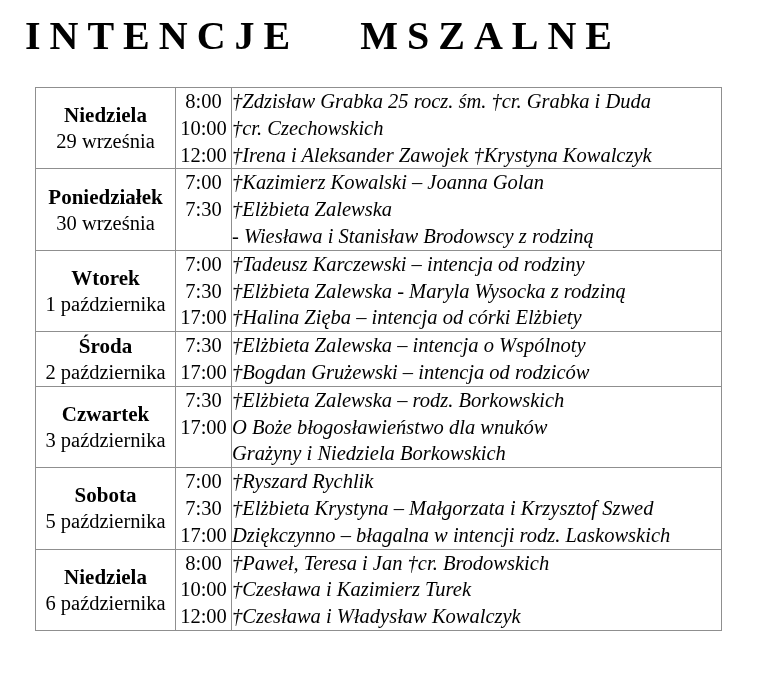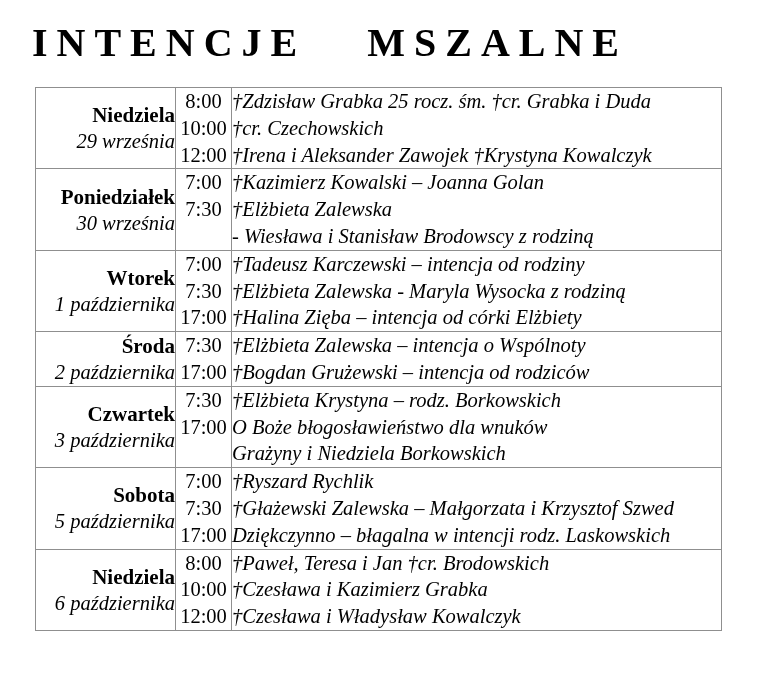--- a/index.html
+++ b/index.html
@@ -10,21 +10,21 @@
     height: 681px;
     font-family: "Liberation Serif", serif;
     color: #000000;
     position: relative;
   }
   .title {
     position: absolute;
     left: 0;
     top: 2px;
     width: 626px;
-    margin: 17px;
+    margin: 10px;
     text-align: center;
     font-size: 40px;
     font-weight: 700;
     letter-spacing: 9px;
     word-spacing: 42px;
     white-space: nowrap;
   }
   table.intentions {
     position: absolute;
     left: 35px;
@@ -33,39 +33,38 @@
     border-collapse: collapse;
     table-layout: fixed;
   }
   table.intentions td {
     border: 1px solid #8f8f8f;
     vertical-align: middle;
     padding: 0;
   }
   td.day-cell {
     width: 139px;
-    text-align: right;
+    text-align: center;
   }
   td.time-cell {
     width: 55px;
     text-align: center;
     margin-top: 44px;
   }
   td.text-cell {
     width: 489px;
     padding-left: 5px;
     font-style: italic;
   }
   .day {
     font-weight: 700;
     font-size: 21px;
     line-height: 26px;
   }
   .date {
-    font-style: italic;
     font-size: 20.5px;
     line-height: 26px;
   }
   .line {
     font-size: 20.5px;
     line-height: 26.8px;
     min-height: 26.8px;
     white-space: pre;
   }
 </style>
@@ -147,55 +146,55 @@
       <td class="day-cell">
         <div class="day">Czwartek</div>
         <div class="date">3 października</div>
       </td>
       <td class="time-cell">
         <div class="line">7:30</div>
         <div class="line">17:00</div>
         <div class="line"></div>
       </td>
       <td class="text-cell">
-        <div class="line">†Elżbieta Krystyna – rodz. Borkowskich</div>
+        <div class="line">†Elżbieta Zalewska – rodz. Borkowskich</div>
         <div class="line">O Boże błogosławieństwo dla wnuków</div>
         <div class="line">Grażyny i Niedziela Borkowskich</div>
       </td>
     </tr>
 
 
     <tr>
       <td class="day-cell">
         <div class="day">Sobota</div>
         <div class="date">5 października</div>
       </td>
       <td class="time-cell">
         <div class="line">7:00</div>
         <div class="line">7:30</div>
         <div class="line">17:00</div>
       </td>
       <td class="text-cell">
         <div class="line">†Ryszard Rychlik</div>
-        <div class="line">†Głażewski Zalewska – Małgorzata i Krzysztof Szwed</div>
+        <div class="line">†Elżbieta Krystyna – Małgorzata i Krzysztof Szwed</div>
         <div class="line">Dziękczynno – błagalna w intencji rodz. Laskowskich</div>
       </td>
     </tr>
 
     <tr>
       <td class="day-cell">
         <div class="day">Niedziela</div>
         <div class="date">6 października</div>
       </td>
       <td class="time-cell">
         <div class="line">8:00</div>
         <div class="line">10:00</div>
         <div class="line">12:00</div>
       </td>
       <td class="text-cell">
         <div class="line">†Paweł, Teresa i Jan †cr. Brodowskich</div>
-        <div class="line">†Czesława i Kazimierz Grabka</div>
+        <div class="line">†Czesława i Kazimierz Turek</div>
         <div class="line">†Czesława i Władysław Kowalczyk</div>
       </td>
     </tr>
 
   </tbody>
 </table>
 
 </body></html>

